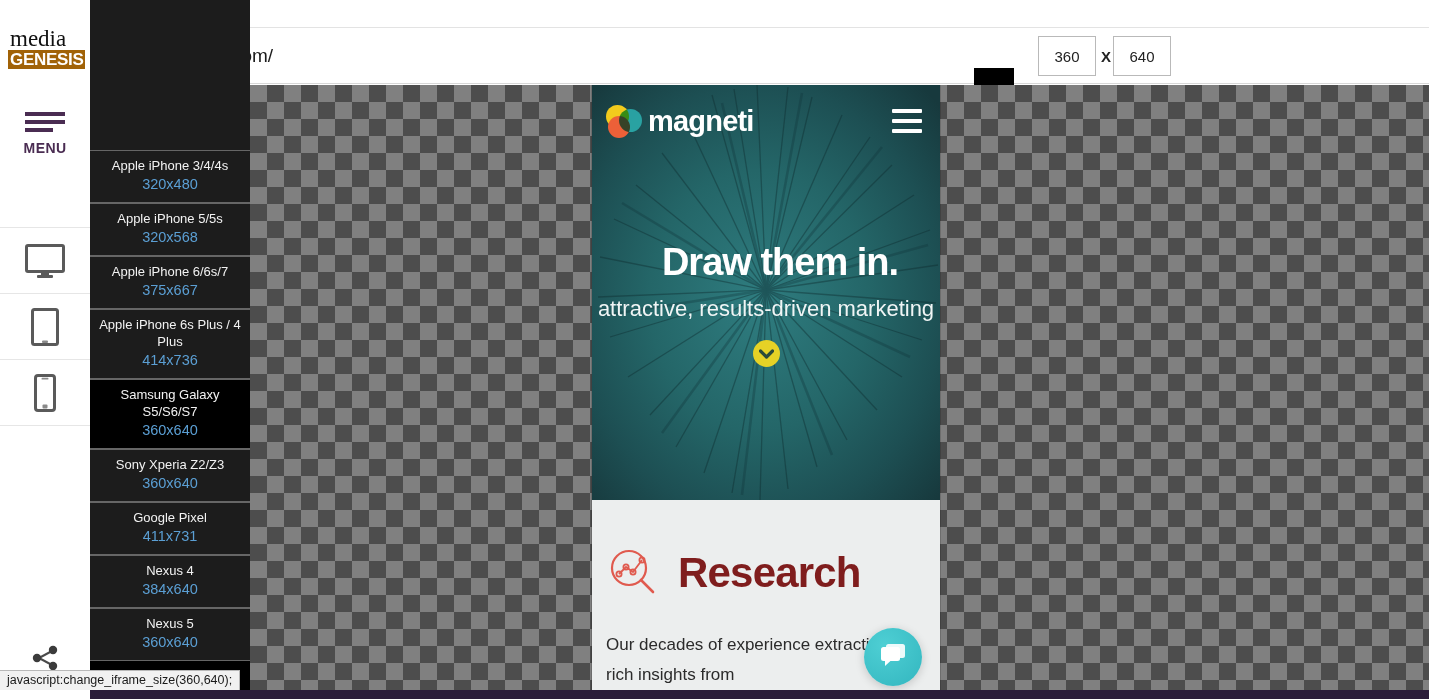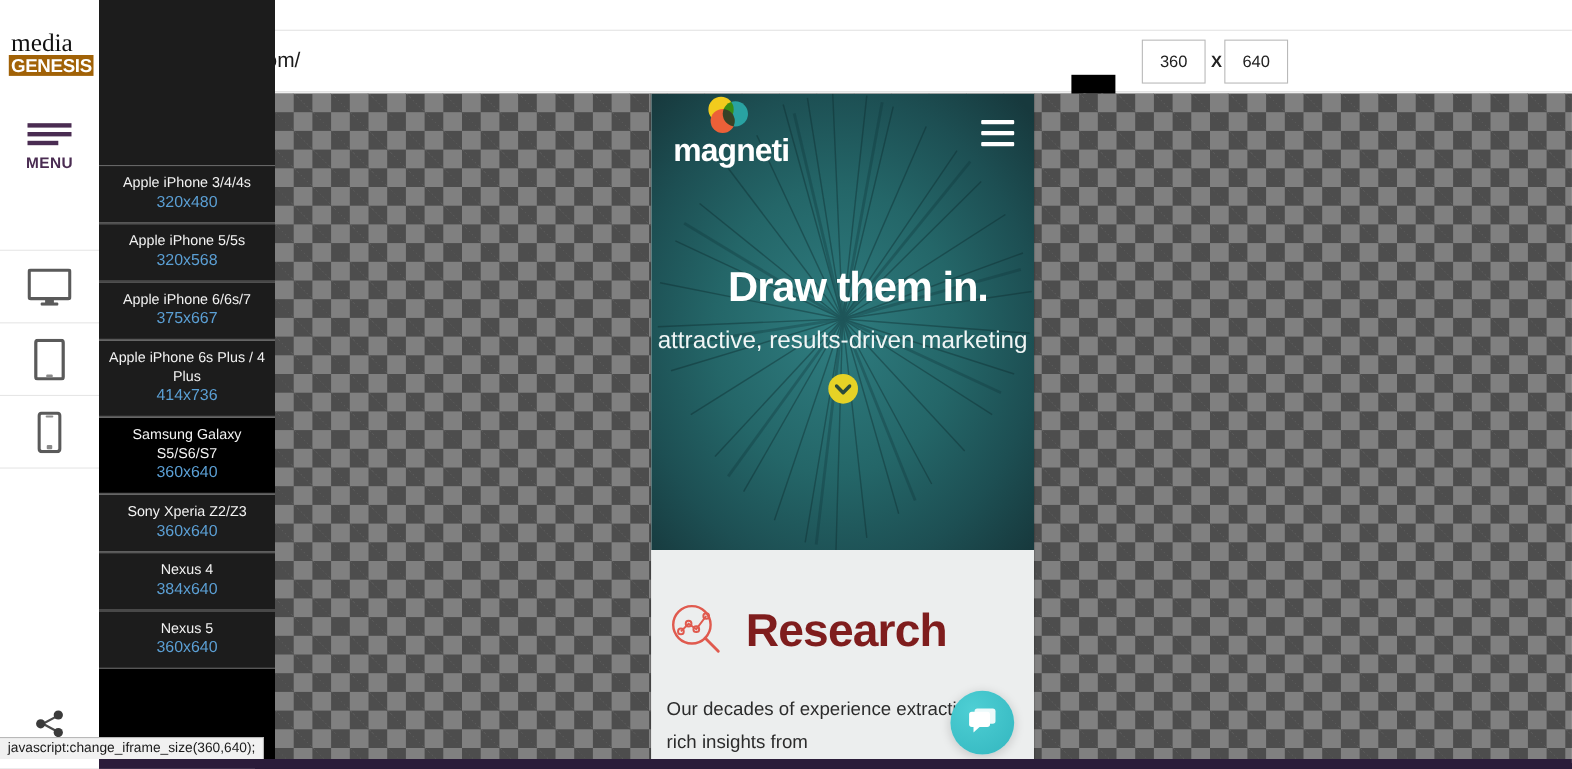--- a/index.html
+++ b/index.html
@@ -129,21 +129,21 @@
   #site-hero {
     position: relative; width: 348px; height: 415px;
     background: radial-gradient(ellipse 70% 70% at 48% 52%, #2f7d80 0%, #246668 45%, #1d4f53 75%, #17393d 100%);
     overflow: hidden;
   }
   .spike-layer { position: absolute; inset: 0; opacity: 0.55; }
   #site-nav {
     position: absolute; left: 0; top: 0; width: 348px; height: 72px;
     display: flex; align-items: center; z-index: 4;
   }
-  #site-logo { display: flex; align-items: center; margin-left: 14px; flex-direction: column; }
+  #site-logo { display: flex; align-items: flex-start; margin-left: 14px; }
   #logo-mark { position: relative; width: 36px; height: 33px; }
   .lcirc { position: absolute; border-radius: 50%; }
   #lc-yellow { left: 0; top: 0; width: 23px; height: 23px; background: #f2cb1d; }
   #lc-orange { left: 2px; top: 11px; width: 22px; height: 22px; background: #ec6038; }
   #lc-teal { left: 13px; top: 4px; width: 23px; height: 23px; background: #2aa9a9; mix-blend-mode: multiply; opacity: 0.92; }
   #logo-text {
     margin-left: 6px; color: #fff; font-size: 29px; font-weight: bold;
     letter-spacing: -0.8px;
   }
   #site-ham { margin-left: auto; margin-right: 18px; cursor: pointer; }
@@ -423,20 +423,24 @@
         </div>
         <div class="dd-item active">
           <div class="dd-name">Samsung Galaxy S5/S6/S7</div>
           <div class="dd-size">360x640</div>
         </div>
         <div class="dd-item">
           <div class="dd-name">Sony Xperia Z2/Z3</div>
           <div class="dd-size">360x640</div>
         </div>
         <div class="dd-item">
+          <div class="dd-name">Google Pixel</div>
+          <div class="dd-size">411x731</div>
+        </div>
+        <div class="dd-item">
           <div class="dd-name">Nexus 4</div>
           <div class="dd-size">384x640</div>
         </div>
         <div class="dd-item">
           <div class="dd-name">Nexus 5</div>
           <div class="dd-size">360x640</div>
         </div>
       </div>
   </div>
 

